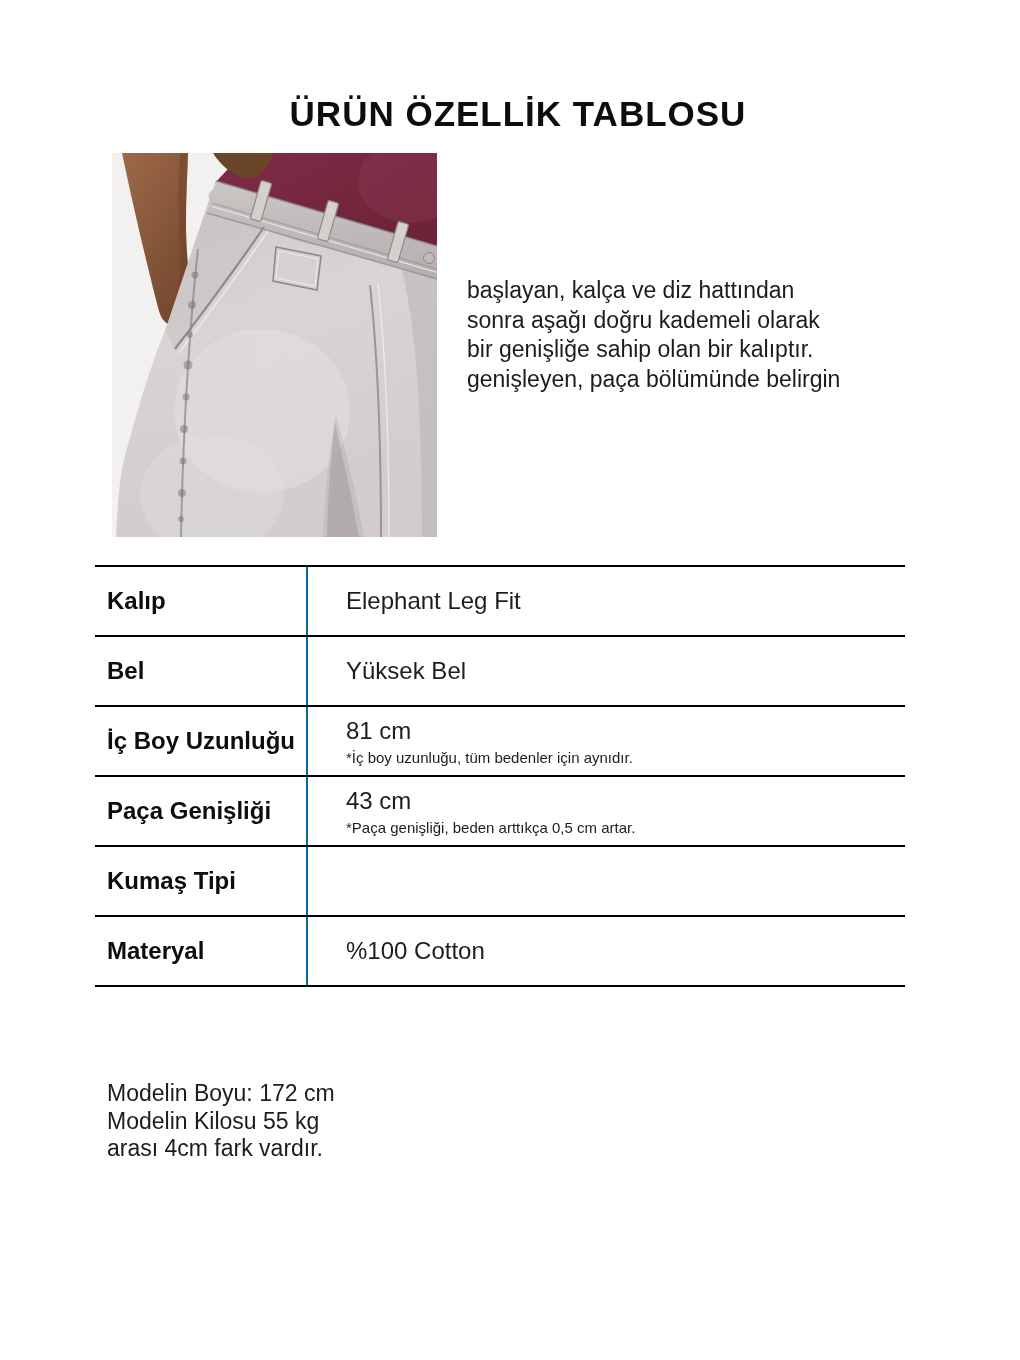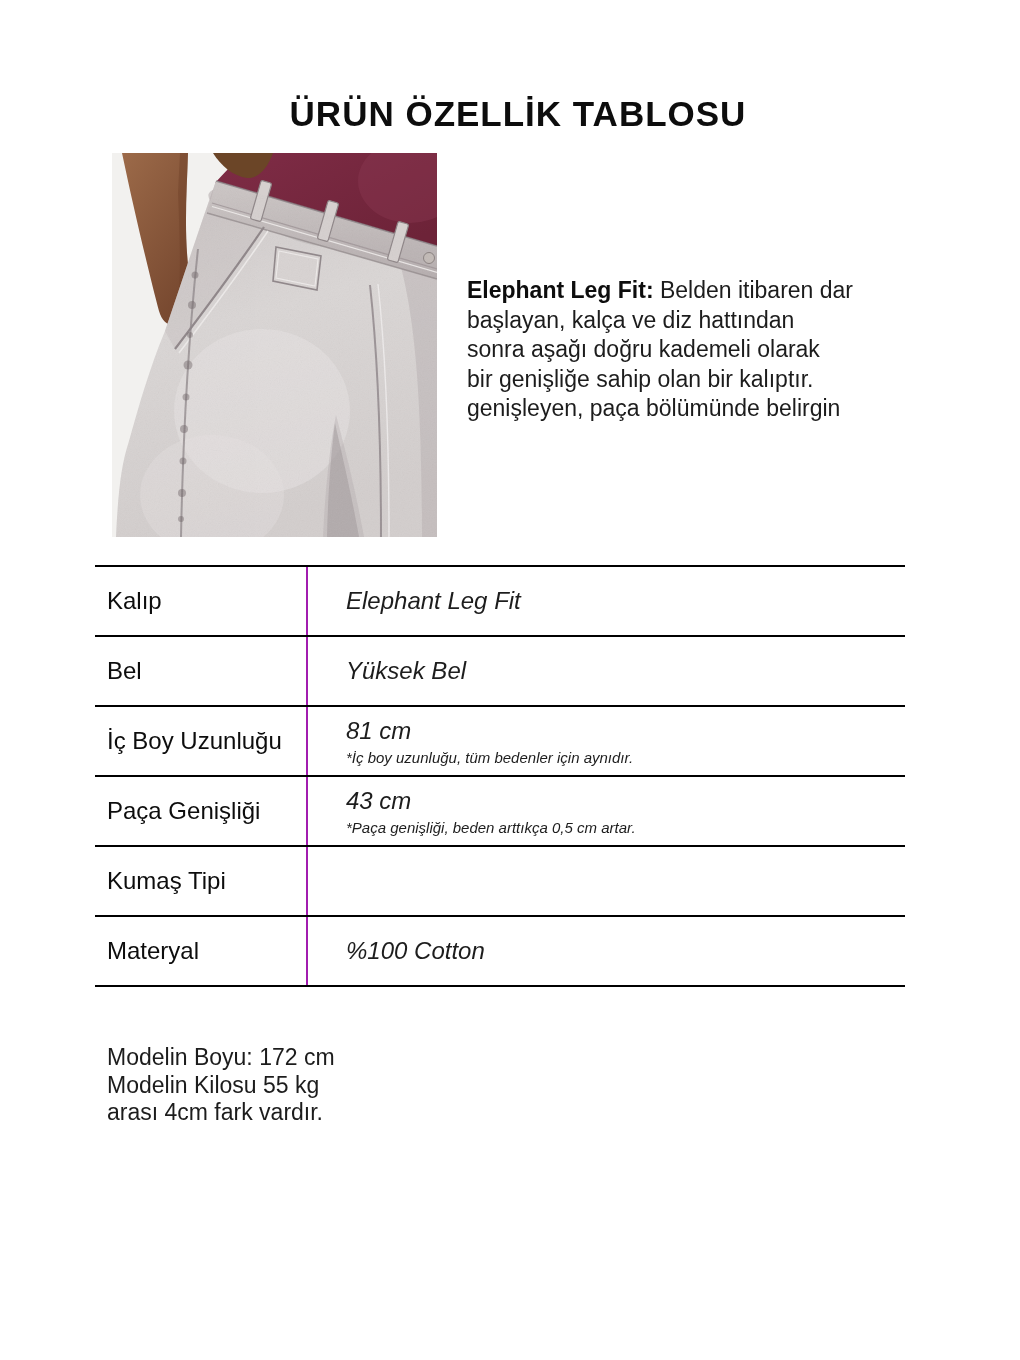--- a/index.html
+++ b/index.html
@@ -27,35 +27,34 @@
     font-size:23px;line-height:29.5px;color:#1c1c1c;
   }
   .desc .lead{font-weight:bold;color:#0d0d0d;}
   .spec-table{
     position:absolute;left:95px;top:565px;width:810px;
     border-top:2px solid #000;
   }
   .row{display:flex;height:70px;border-bottom:2px solid #000;box-sizing:border-box;}
   .cell-label{
     width:213px;box-sizing:border-box;
-    border-right:2px solid #a21caf;
+    border-right:2px solid #0369a1;
     display:flex;align-items:center;
     padding-left:12px;
-    font-weight:normal;font-size:24px;color:#0d0d0d;
+    font-weight:bold;font-size:24px;color:#0d0d0d;
   }
   .cell-value{
     flex:1;display:flex;flex-direction:column;justify-content:center;
     padding-left:38px;
-    font-style:italic;
   }
   .val{font-size:24px;color:#1d1d1d;}
   .note{font-size:15px;color:#1d1d1d;margin-top:4px;}
   .note:empty{display:none;}
   .model-info{
-    position:absolute;left:107px;top:1044px;width:830px;
+    position:absolute;left:107px;top:1080px;width:830px;
     font-size:23px;line-height:27.5px;color:#1c1c1c;
   }
 </style>
 </head>
 <body>
 
 <div class="page">
 
   <h1 class="title">ÜRÜN ÖZELLİK TABLOSU</h1>
 
@@ -151,21 +150,20 @@
         <circle cx="317" cy="105" r="5.5" fill="#c2bab6" stroke="#8a8180" stroke-width="1"></circle>
       </g>
 
       <g clip-path="url(#denimClip)">
         <rect width="325" height="384" filter="url(#grain)" opacity="0.09"></rect>
       </g>
     </svg>
   </div>
 
   <div class="desc">
-    <div><span class="lead">Elephant Leg Fit:</span> <span>Belden itibaren dar</span></div>
     <div>başlayan, kalça ve diz hattından</div>
     <div>sonra aşağı doğru kademeli olarak</div>
     <div>bir genişliğe sahip olan bir kalıptır.</div>
     <div>genişleyen, paça bölümünde belirgin</div>
   </div>
 
   <div class="spec-table">
     <div class="row">
       <div class="cell-label">Kalıp</div>
       <div class="cell-value">

